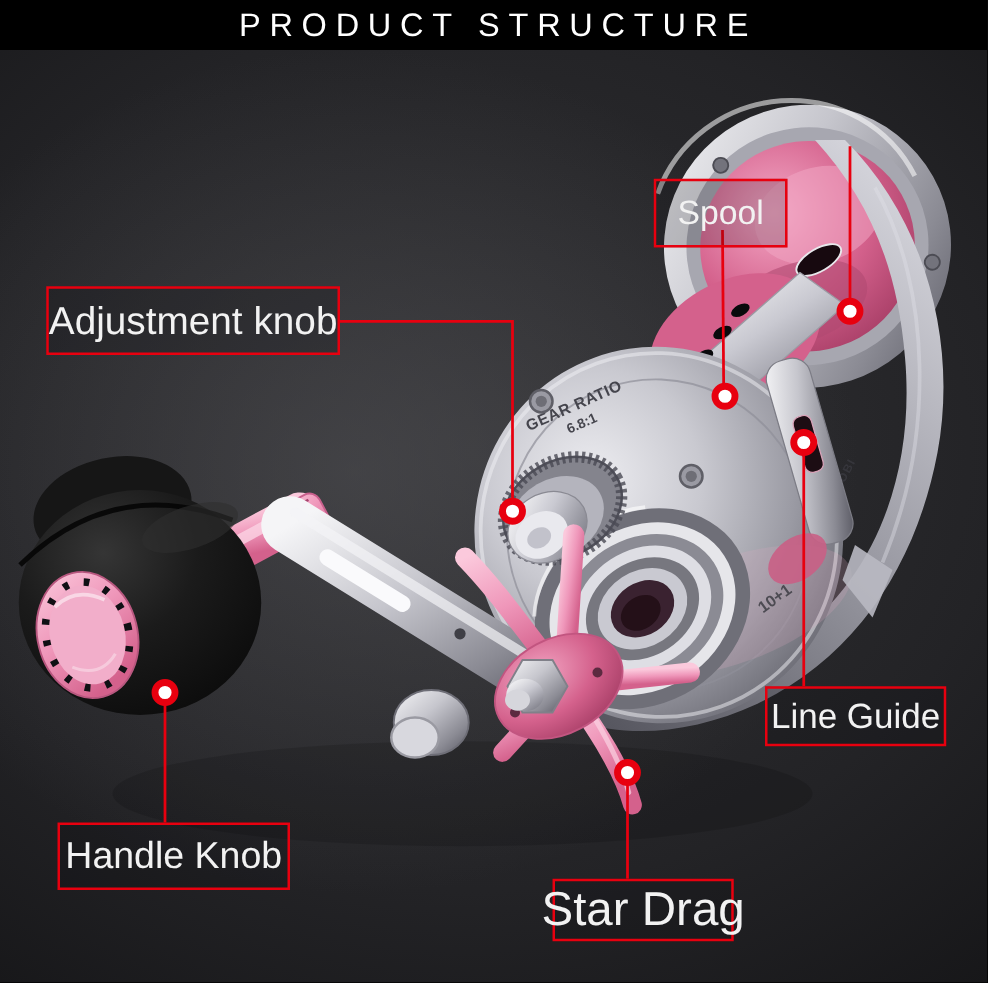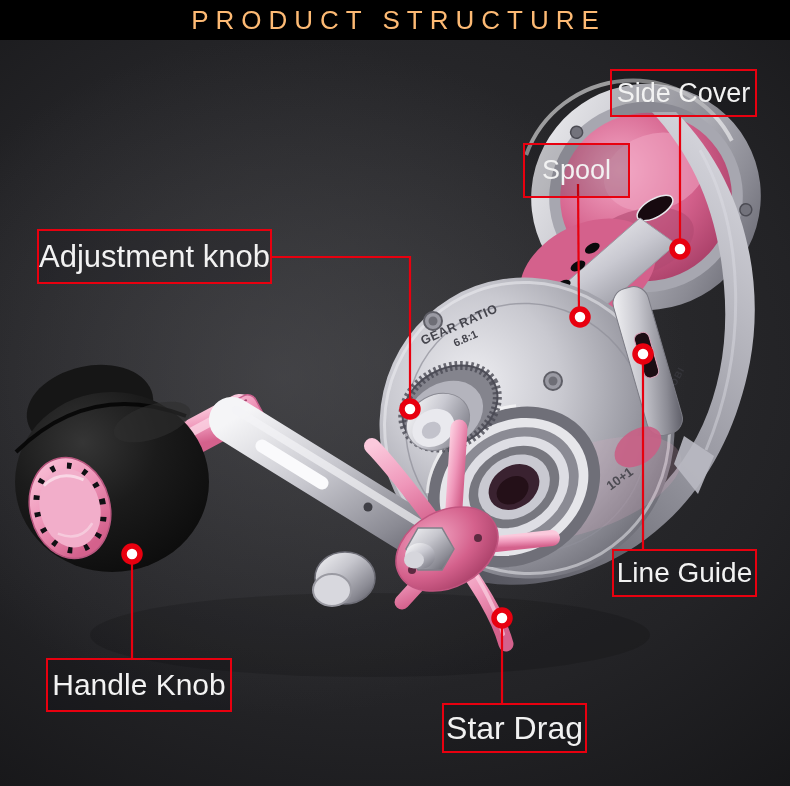--- a/index.html
+++ b/index.html
@@ -14,37 +14,37 @@
     background:
       radial-gradient(ellipse 560px 470px at 36% 48%, rgba(86,86,90,0.50), rgba(0,0,0,0) 72%),
       radial-gradient(ellipse 940px 780px at 48% 46%, #323235 0%, #232326 45%, #131315 78%, #0a0a0c 100%);
   }
   .titlebar{
     position:absolute;left:0;top:0;width:790px;height:40px;
     background:var(--title-bar-bg);
     display:flex;align-items:center;justify-content:center;
   }
   .titlebar h1{
-    margin:0;color:#fdba74;font-size:26px;font-weight:400;
+    margin:0;color:#ffffff;font-size:26px;font-weight:400;
     letter-spacing:7px;text-indent:7px;white-space:nowrap;
   }
   svg.layer{position:absolute;left:0;top:0;}
   .cline{stroke:var(--accent-red);stroke-width:2.2;fill:none;}
   .cdot{fill:#ffffff;stroke:var(--accent-red);stroke-width:5.5;}
   .callout{
     position:absolute;border:2px solid var(--accent-red);
     color:var(--label-text);display:flex;align-items:center;justify-content:center;
     background:rgba(8,8,10,0.18);white-space:nowrap;box-sizing:border-box;
   }
   .co-side-cover {left:610px;top:69px; width:147px;height:48px;font-size:27px;}
   .co-spool      {left:523px;top:143px;width:107px;height:55px;font-size:27px;}
   .co-adjustment {left:37px; top:229px;width:235px;height:55px;font-size:31px;}
   .co-line-guide {left:612px;top:549px;width:145px;height:48px;font-size:28px;}
   .co-handle-knob{left:46px; top:658px;width:186px;height:54px;font-size:30px;text-align:right;}
-  .co-star-drag  {left:442px;top:703px;width:145px;height:50px;font-size:32px;}
+  .co-star-drag  {left:442px;top:703px;width:145px;height:50px;font-size:38px;}
   svg text{font-family:"Liberation Sans",sans-serif;}
 </style>
 </head>
 <body>
 
 <div class="stage">
 
   <svg class="layer" width="790" height="786" viewBox="0 0 790 786">
     <defs>
       <linearGradient id="gSilver" x1="0" y1="0" x2="1" y2="1">
@@ -233,23 +233,20 @@
     <circle class="cdot" cx="132" cy="554" r="8"></circle>
 
     <polyline class="cline" points="502,618 502,703"></polyline>
     <circle class="cdot" cx="502" cy="618" r="8"></circle>
   </svg>
 
   <header class="titlebar">
     <h1>PRODUCT STRUCTURE</h1>
   </header>
 
-  <div class="callout co-side-cover">
-    <span>Side Cover</span>
-  </div>
   <div class="callout co-spool">
     <span>Spool</span>
   </div>
   <div class="callout co-line-guide">
     <span>Line Guide</span>
   </div>
   <div class="callout co-adjustment">
     <span>Adjustment knob</span>
   </div>
   <div class="callout co-handle-knob">

